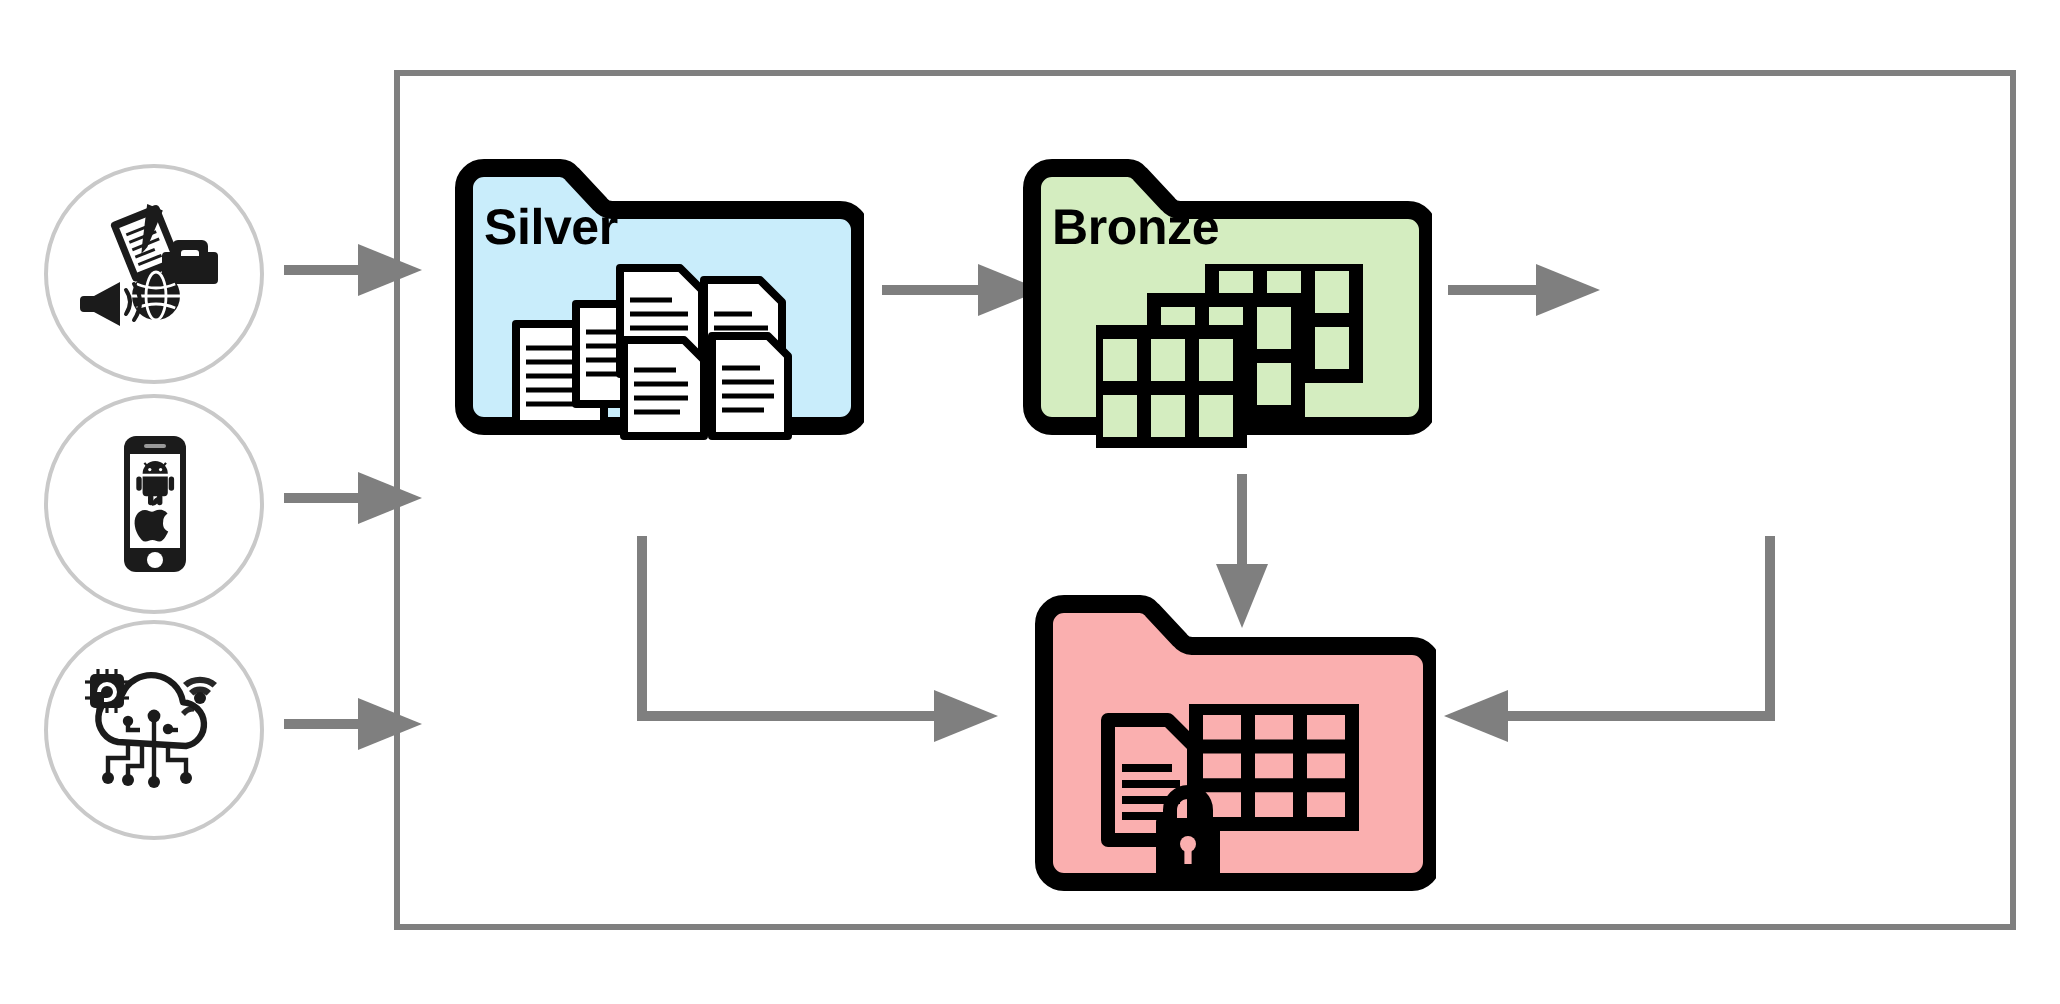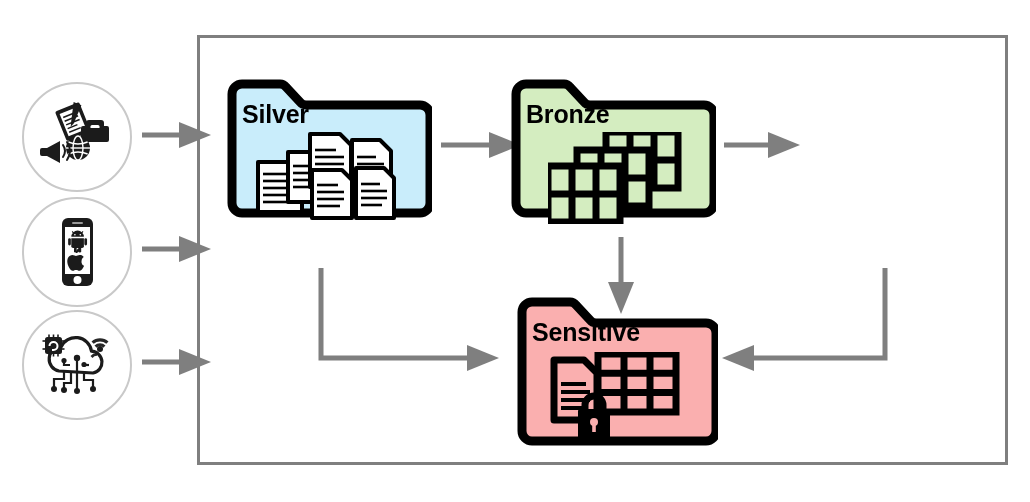--- a/index.html
+++ b/index.html
@@ -329,21 +329,20 @@
         </g>
       </svg>
     </div>
   </div>
 
 
   <div class="folder" style="left:512px;top:292px;width:206px;height:160px;">
     <svg width="206" height="160" viewBox="0 0 206 160">
       <path d="M10,20 a10,10 0 0 1 10,-10 h38 a8,8 0 0 1 6,3 l14,15 a8,8 0 0 0 6,3 h110 a10,10 0 0 1 10,10 v98 a10,10 0 0 1 -10,10 h-174 a10,10 0 0 1 -10,-10 z" fill="#FAAFAF" stroke="#000000" stroke-width="9" stroke-linejoin="round"></path>
     </svg>
-    <div class="folder-label" style="left:20px;top:26px;font-size:25px;">Sensitive</div>
     <div class="folder-art" style="left:38px;top:60px;">
       <svg width="130" height="92" viewBox="0 0 130 92">
 
         <g transform="translate(48,2)">
           <rect x="0" y="0" width="78" height="58" fill="#FAAFAF" stroke="#000000" stroke-width="7"></rect>
           <g stroke="#000000" stroke-width="7">
             <line x1="26" y1="0" x2="26" y2="58"></line>
             <line x1="52" y1="0" x2="52" y2="58"></line>
             <line x1="0" y1="19.3" x2="78" y2="19.3"></line>
             <line x1="0" y1="38.6" x2="78" y2="38.6"></line>

